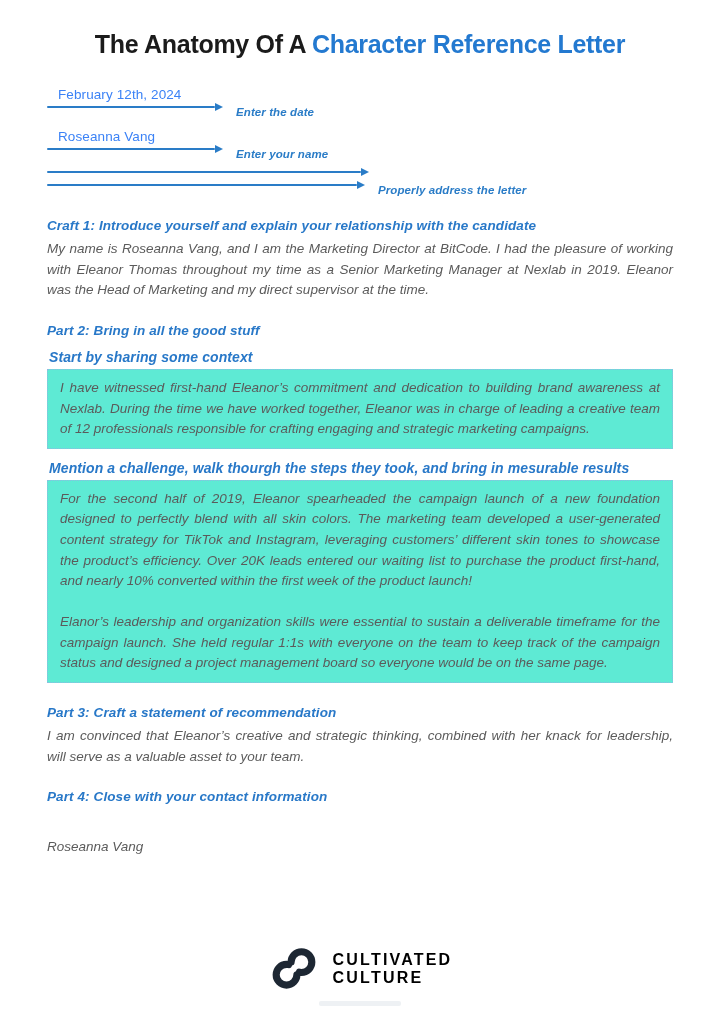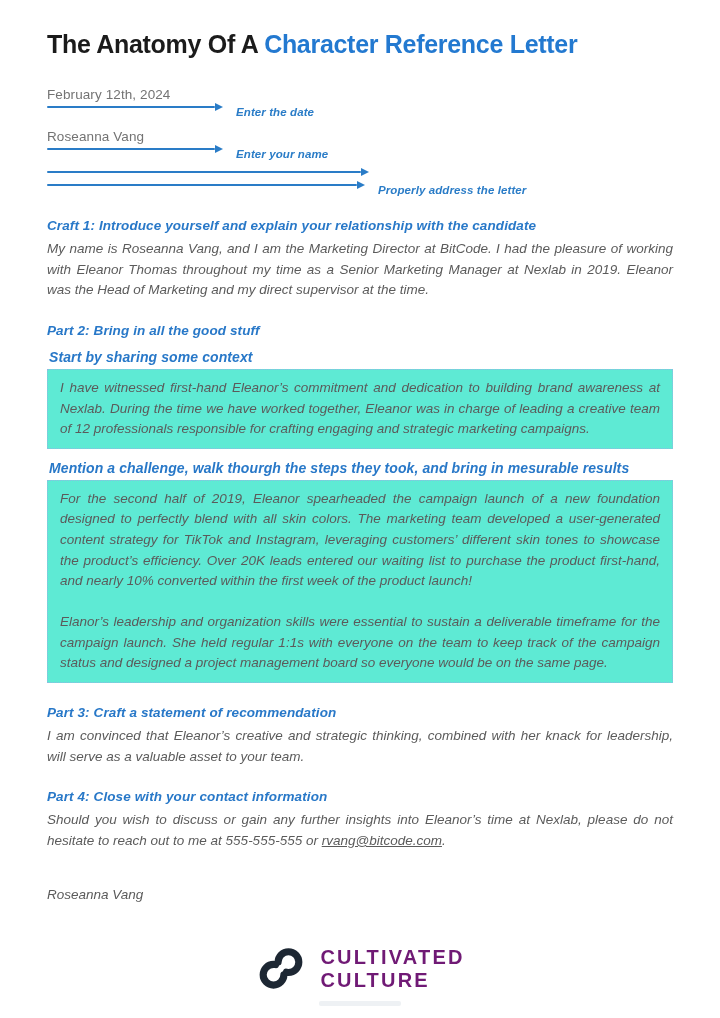--- a/index.html
+++ b/index.html
@@ -6,27 +6,27 @@
   html,body { margin:0; padding:0; background:#ffffff; }
   .page {
     position:relative; width:720px; height:1018px; margin:0 auto;
     background:#ffffff; overflow:hidden;
     font-family:"Liberation Sans", sans-serif;
   }
   .content { padding:26px 47px 0 47px; }
 
   
   .title {
-    font-size:25px; font-weight:800; letter-spacing:-0.3px;
+    text-align:center; font-size:25px; font-weight:800; letter-spacing:-0.3px;
     color:#1b1b1b; margin:4px 0 28px 0; white-space:nowrap;
   }
   .title .hl { color:#2379d0; }
 
   
-  .head-row .line-text { font-size:13.5px; color:#737373; letter-spacing:0.1px; }
+  .head-row .line-text { font-size:13.5px; color:#3b82f6; letter-spacing:0.1px;margin-left:11px; }
   .arrow-row { display:flex; margin:4px 0 11px 0; }
   .arrow { position:relative; height:2px; background:#2a7cc7; border-radius:1px; flex:0 0 auto; }
   .arrow::after {
     content:""; position:absolute; right:-8px; top:-3.5px; width:0; height:0;
     border-left:8px solid #2a7cc7; border-top:4.5px solid transparent; border-bottom:4.5px solid transparent;
   }
   .w-a { width:168px; } .w-b { width:168px; } .w-c { width:314px; } .w-d { width:310px; }
   .annotation {
     margin-left:21px; color:#2a7cc7; font-weight:700; font-style:italic;
     font-size:11.5px; letter-spacing:0.1px; white-space:nowrap;
@@ -54,21 +54,21 @@
   .valediction { margin-top:25px; font-size:13.5px; font-style:italic; color:#5b5b5b; }
   .signature   { margin-top:35px; font-size:13.5px; font-style:italic; color:#5b5b5b; }
 
   
   .footer {
     position:absolute; left:0; right:0; top:946px;
     display:flex; justify-content:center; align-items:center; gap:13px;
   }
   .logo-icon { width:52px; height:46px; flex:0 0 auto; }
   .brand {
-    font-weight:800; color:#701a75; font-size:20px; letter-spacing:2.2px;
+    font-weight:800; color:#000000; font-size:16px; letter-spacing:2.2px;
     line-height:1.15; font-family:"Liberation Sans", sans-serif;
   }
   .bottom-bar {
     position:absolute; top:1001px; left:50%; transform:translateX(-50%);
     width:82px; height:5px; background:#eef1f4; border-radius:2px;
   }
 </style>
 </head>
 <body>
 
@@ -117,21 +117,20 @@
     <div class="tip">Mention a  challenge, walk thourgh the steps they took, and bring in mesurable results</div>
     <div class="dotted-box">
       <p class="body-para">For the second half of 2019, Eleanor spearheaded the campaign launch of a new foundation designed to perfectly blend with all skin colors. The marketing team developed a user-generated content strategy for TikTok and Instagram, leveraging customers’ different skin tones to showcase the product’s efficiency. Over 20K leads entered our waiting list to purchase the product first-hand, and nearly 10% converted within the first week of the product launch!</p>
       <p class="body-para">Elanor’s leadership and organization skills were essential to sustain a deliverable timeframe for the campaign launch. She held regular 1:1s with everyone on the team to keep track of the campaign status and designed a project management board so everyone would be on the same page.</p>
     </div>
 
     <div class="part-heading">Part 3: Craft a statement of recommendation</div>
     <p class="body-para">I am convinced that Eleanor’s creative and strategic thinking, combined with her knack for leadership, will serve as a valuable asset to your team.</p>
 
     <div class="part-heading">Part 4: Close with your contact information</div>
-    <p class="body-para"><span>Should you wish to discuss or gain any further insights into Eleanor’s time at Nexlab, please do not hesitate to reach out to me at 555-555-555 or </span><a class="inline-link">rvang@bitcode.com</a><span>.</span></p>
 
     <div class="signature">Roseanna Vang</div>
   </div>
 
   <div class="footer">
     <span class="logo-icon">
       <svg viewBox="0 0 40 40" width="52" height="46" xmlns="http://www.w3.org/2000/svg">
         <circle cx="13.5" cy="25" r="9" fill="none" stroke="#1d2733" stroke-width="6.2" stroke-linecap="round" stroke-dasharray="44 12.5"></circle>
         <circle cx="26.5" cy="14" r="9" fill="none" stroke="#1d2733" stroke-width="6.2" stroke-linecap="round" stroke-dasharray="44 12.5" transform="rotate(180 26.5 14)"></circle>
       </svg>

